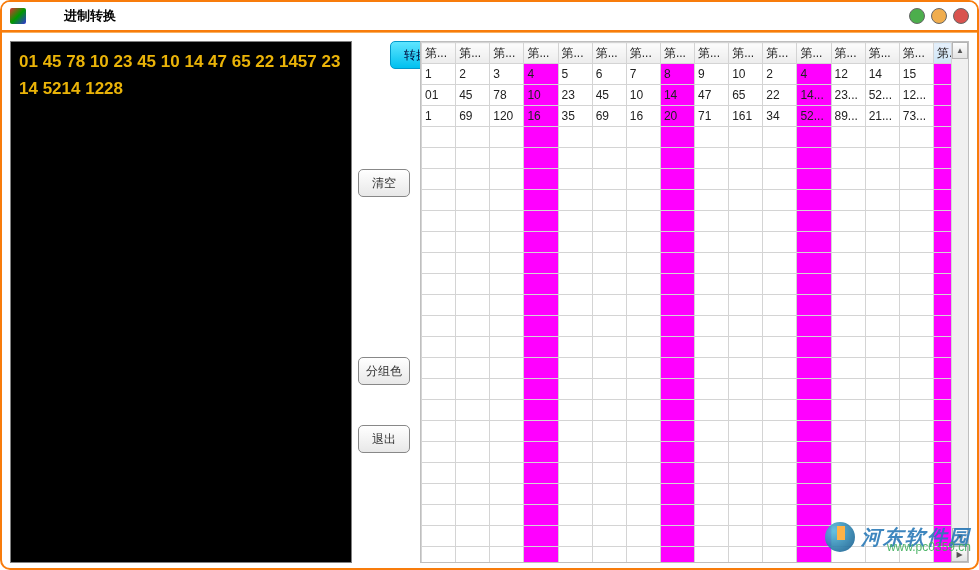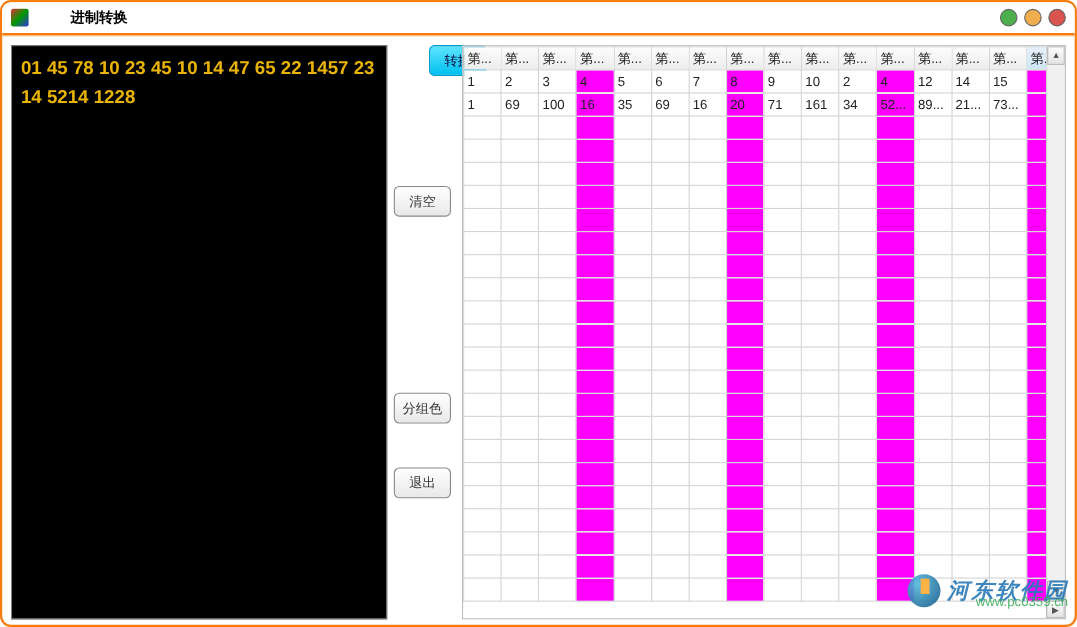--- a/index.html
+++ b/index.html
@@ -132,23 +132,41 @@
               <td>9</td>
               <td>10</td>
               <td>2</td>
               <td class="hl">4</td>
               <td>12</td>
               <td>14</td>
               <td>15</td>
               <td class="hl"></td>
             </tr>
             <tr>
+              <td>01</td>
+              <td>45</td>
+              <td>78</td>
+              <td class="hl">10</td>
+              <td>23</td>
+              <td>45</td>
+              <td>10</td>
+              <td class="hl">14</td>
+              <td>47</td>
+              <td>65</td>
+              <td>22</td>
+              <td class="hl">14...</td>
+              <td>23...</td>
+              <td>52...</td>
+              <td>12...</td>
+              <td class="hl"></td>
+            </tr>
+            <tr>
               <td>1</td>
               <td>69</td>
-              <td>100</td>
+              <td>120</td>
               <td class="hl">16</td>
               <td>35</td>
               <td>69</td>
               <td>16</td>
               <td class="hl">20</td>
               <td>71</td>
               <td>161</td>
               <td>34</td>
               <td class="hl">52...</td>
               <td>89...</td>

